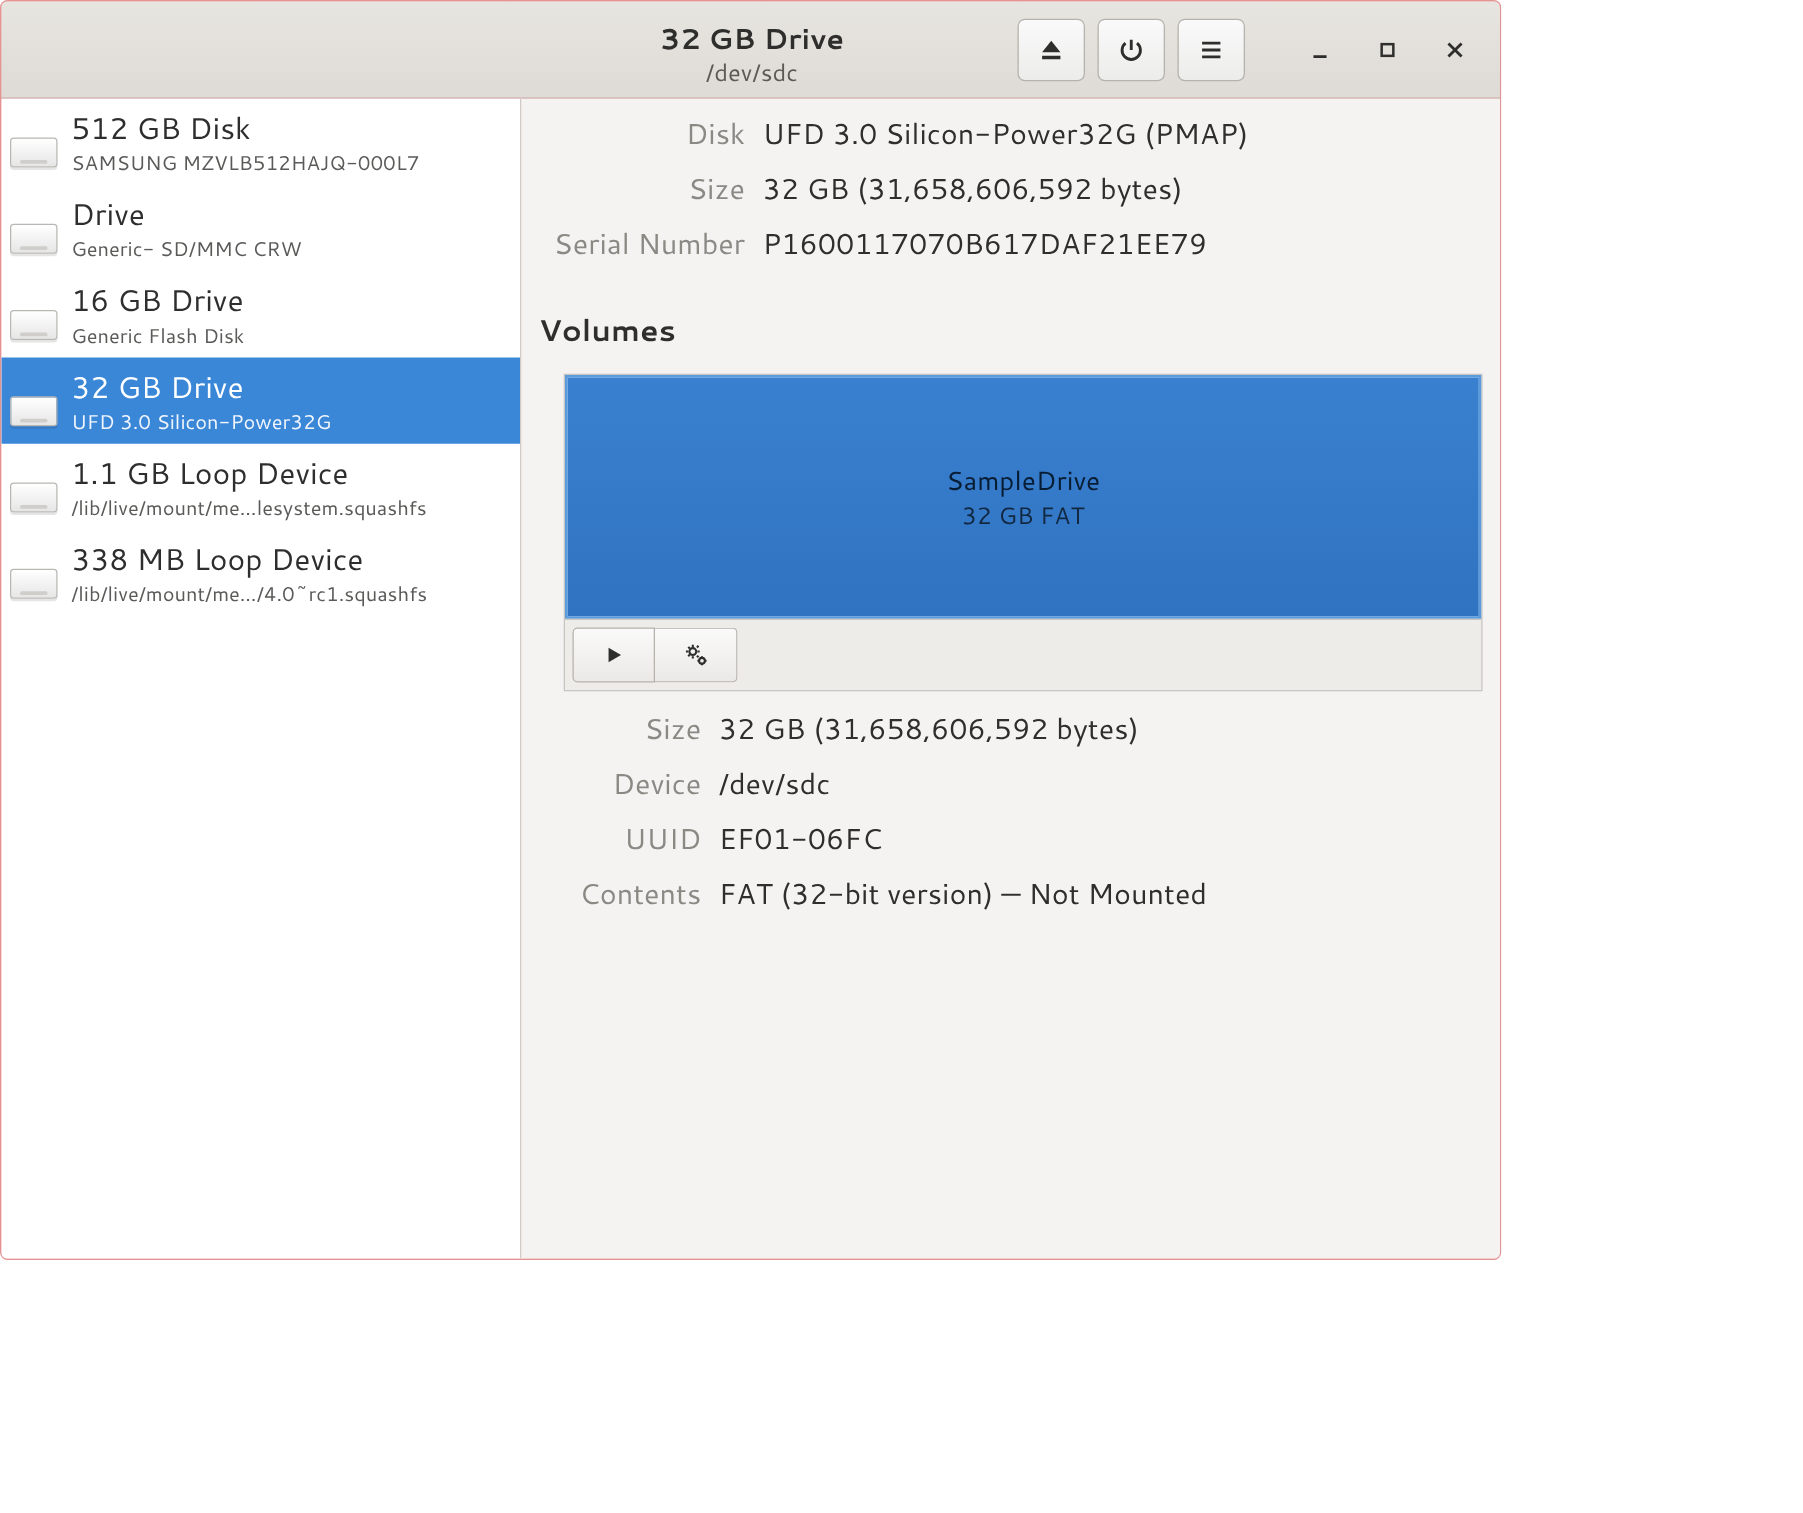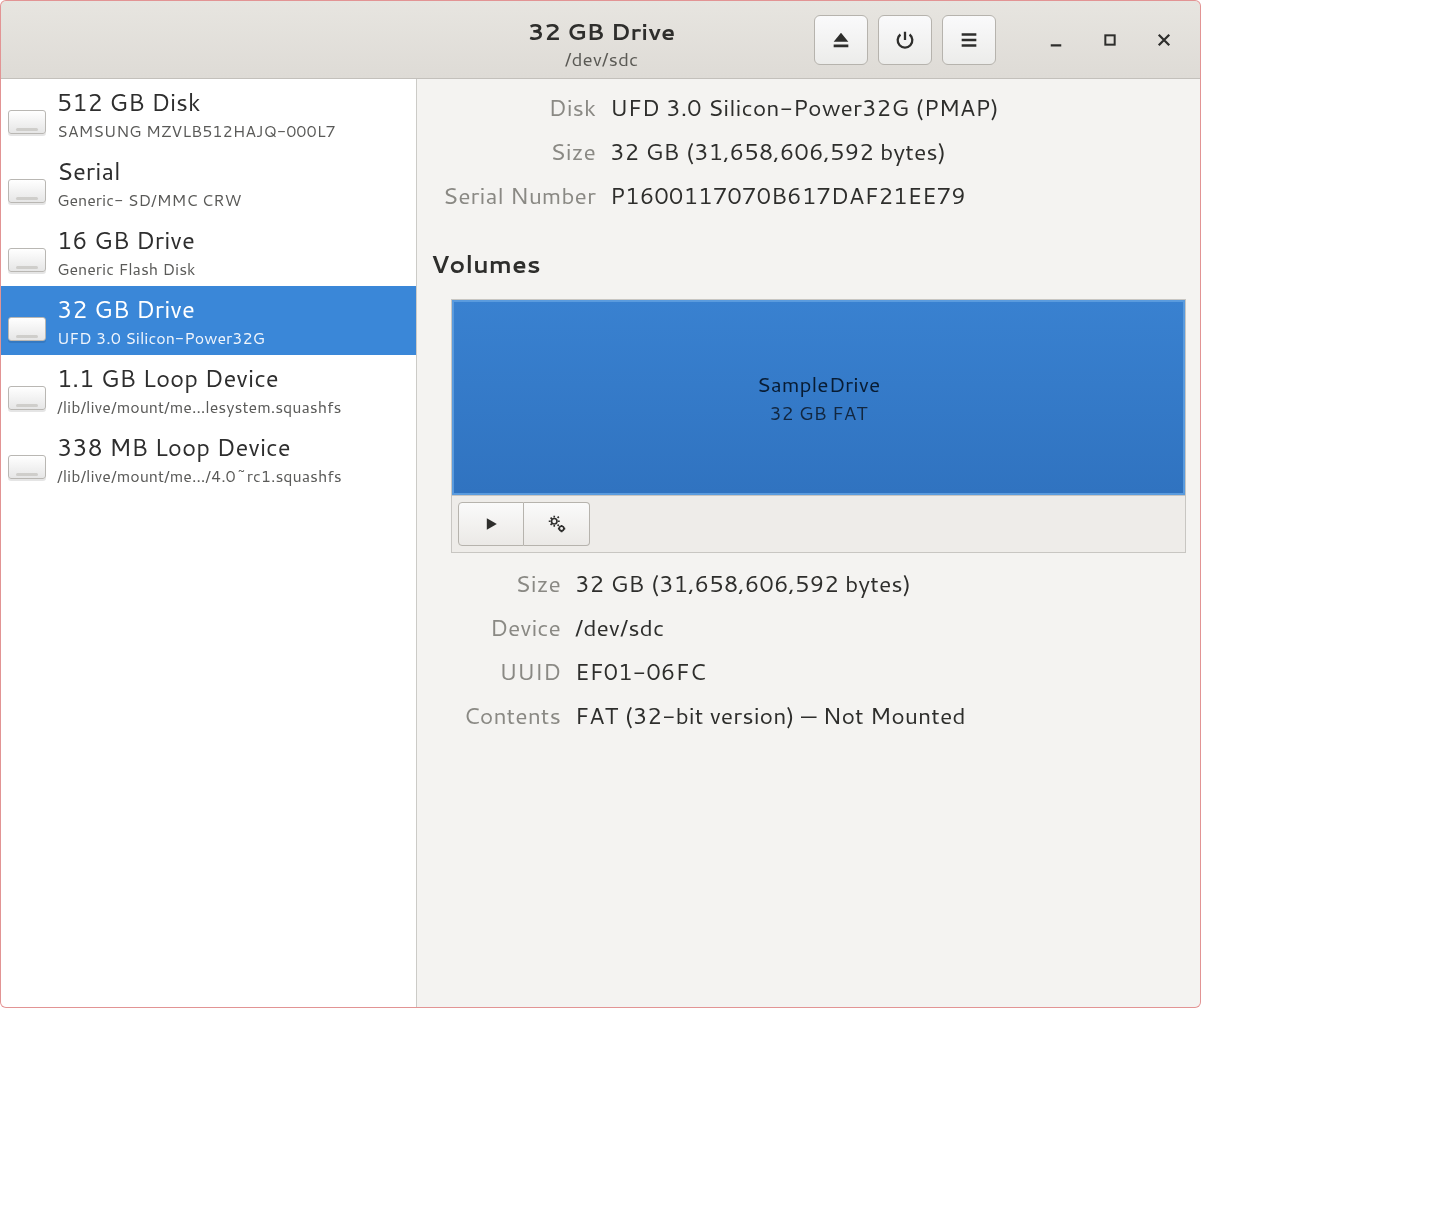--- a/index.html
+++ b/index.html
@@ -264,21 +264,21 @@
           <div class="drive-text">
             <div class="drive-title">512 GB Disk</div>
             <div class="drive-sub">SAMSUNG MZVLB512HAJQ-000L7</div>
           </div>
         </div>
         <div class="drive-row">
           <div class="drive-icon">
             <div class="disk"></div>
           </div>
           <div class="drive-text">
-            <div class="drive-title">Serial</div>
+            <div class="drive-title">Drive</div>
             <div class="drive-sub">Generic- SD/MMC CRW</div>
           </div>
         </div>
         <div class="drive-row">
           <div class="drive-icon">
             <div class="disk"></div>
           </div>
           <div class="drive-text">
             <div class="drive-title">16 GB Drive</div>
             <div class="drive-sub">Generic Flash Disk</div>

